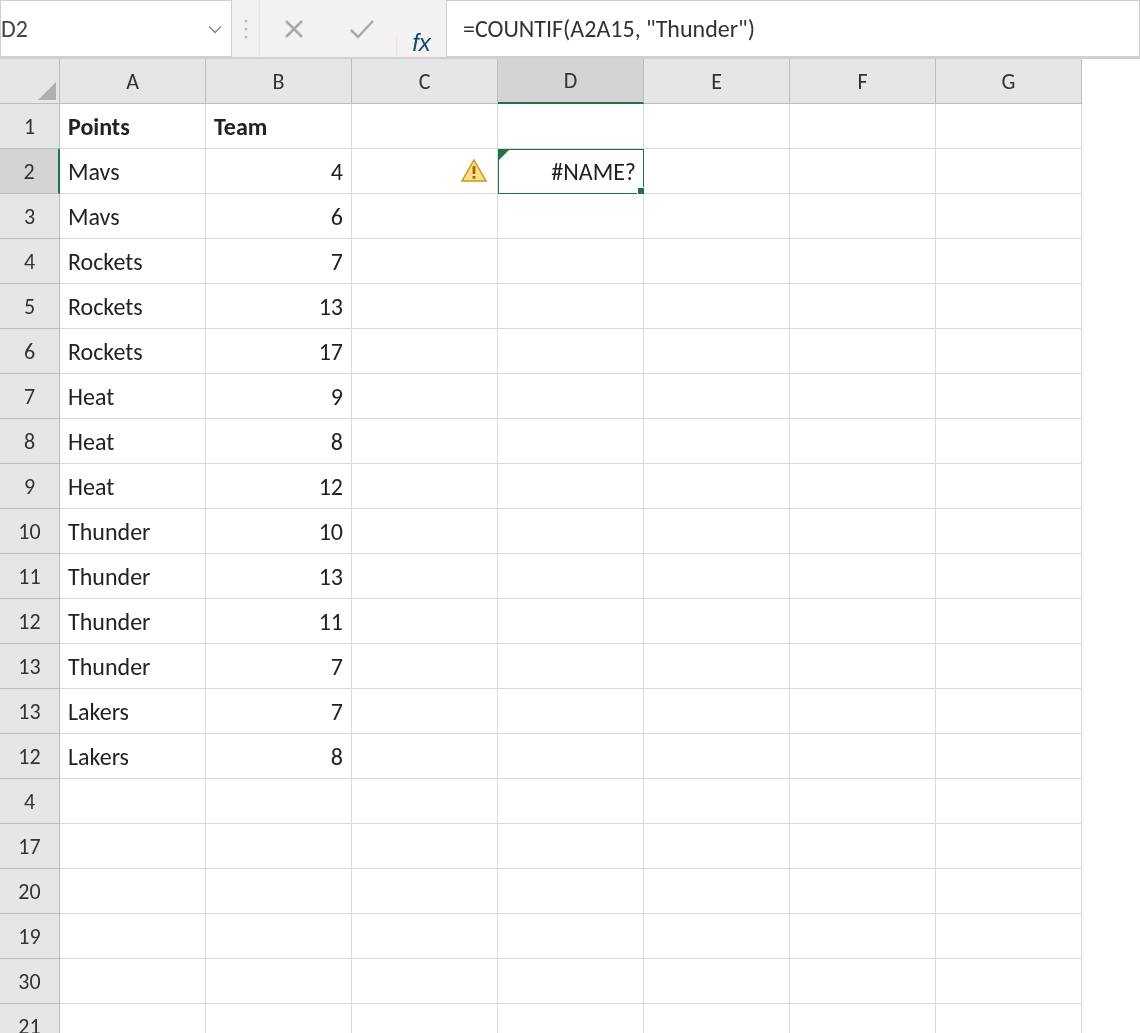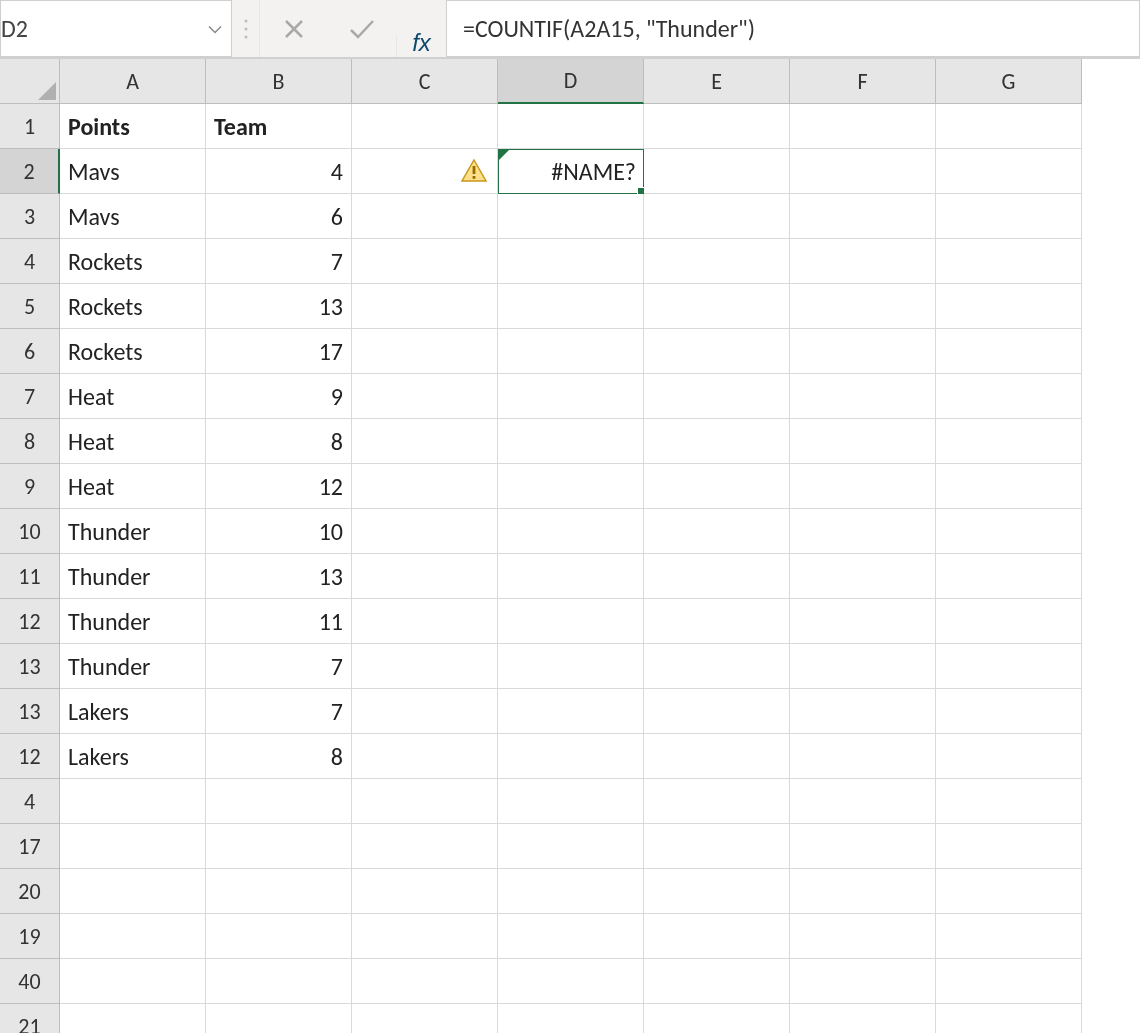--- a/index.html
+++ b/index.html
@@ -482,21 +482,21 @@
       <span>19</span>
     </div>
     <div></div>
     <div></div>
     <div></div>
     <div></div>
     <div></div>
     <div></div>
     <div></div>
     <div class="row-head">
-      <span>40</span>
+      <span>30</span>
     </div>
     <div></div>
     <div></div>
     <div></div>
     <div></div>
     <div></div>
     <div></div>
     <div></div>
     <div class="row-head">
       <span>21</span>

